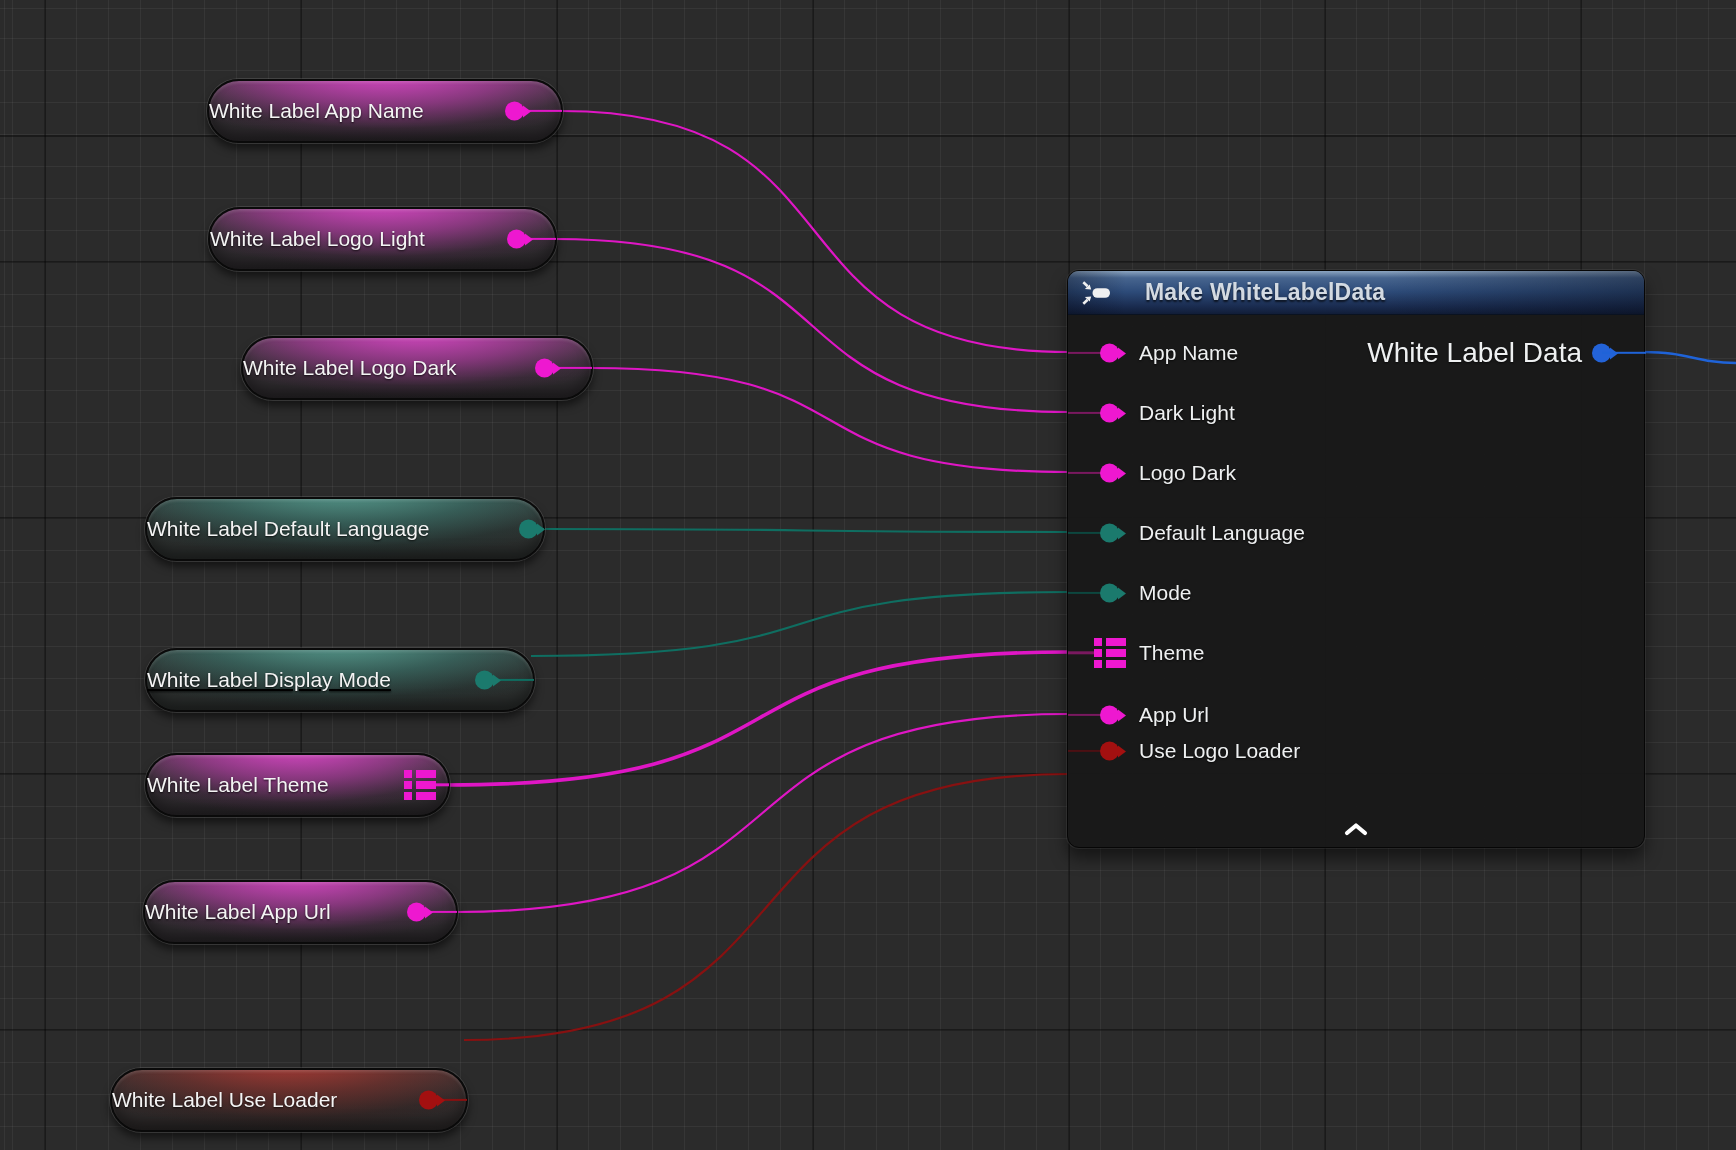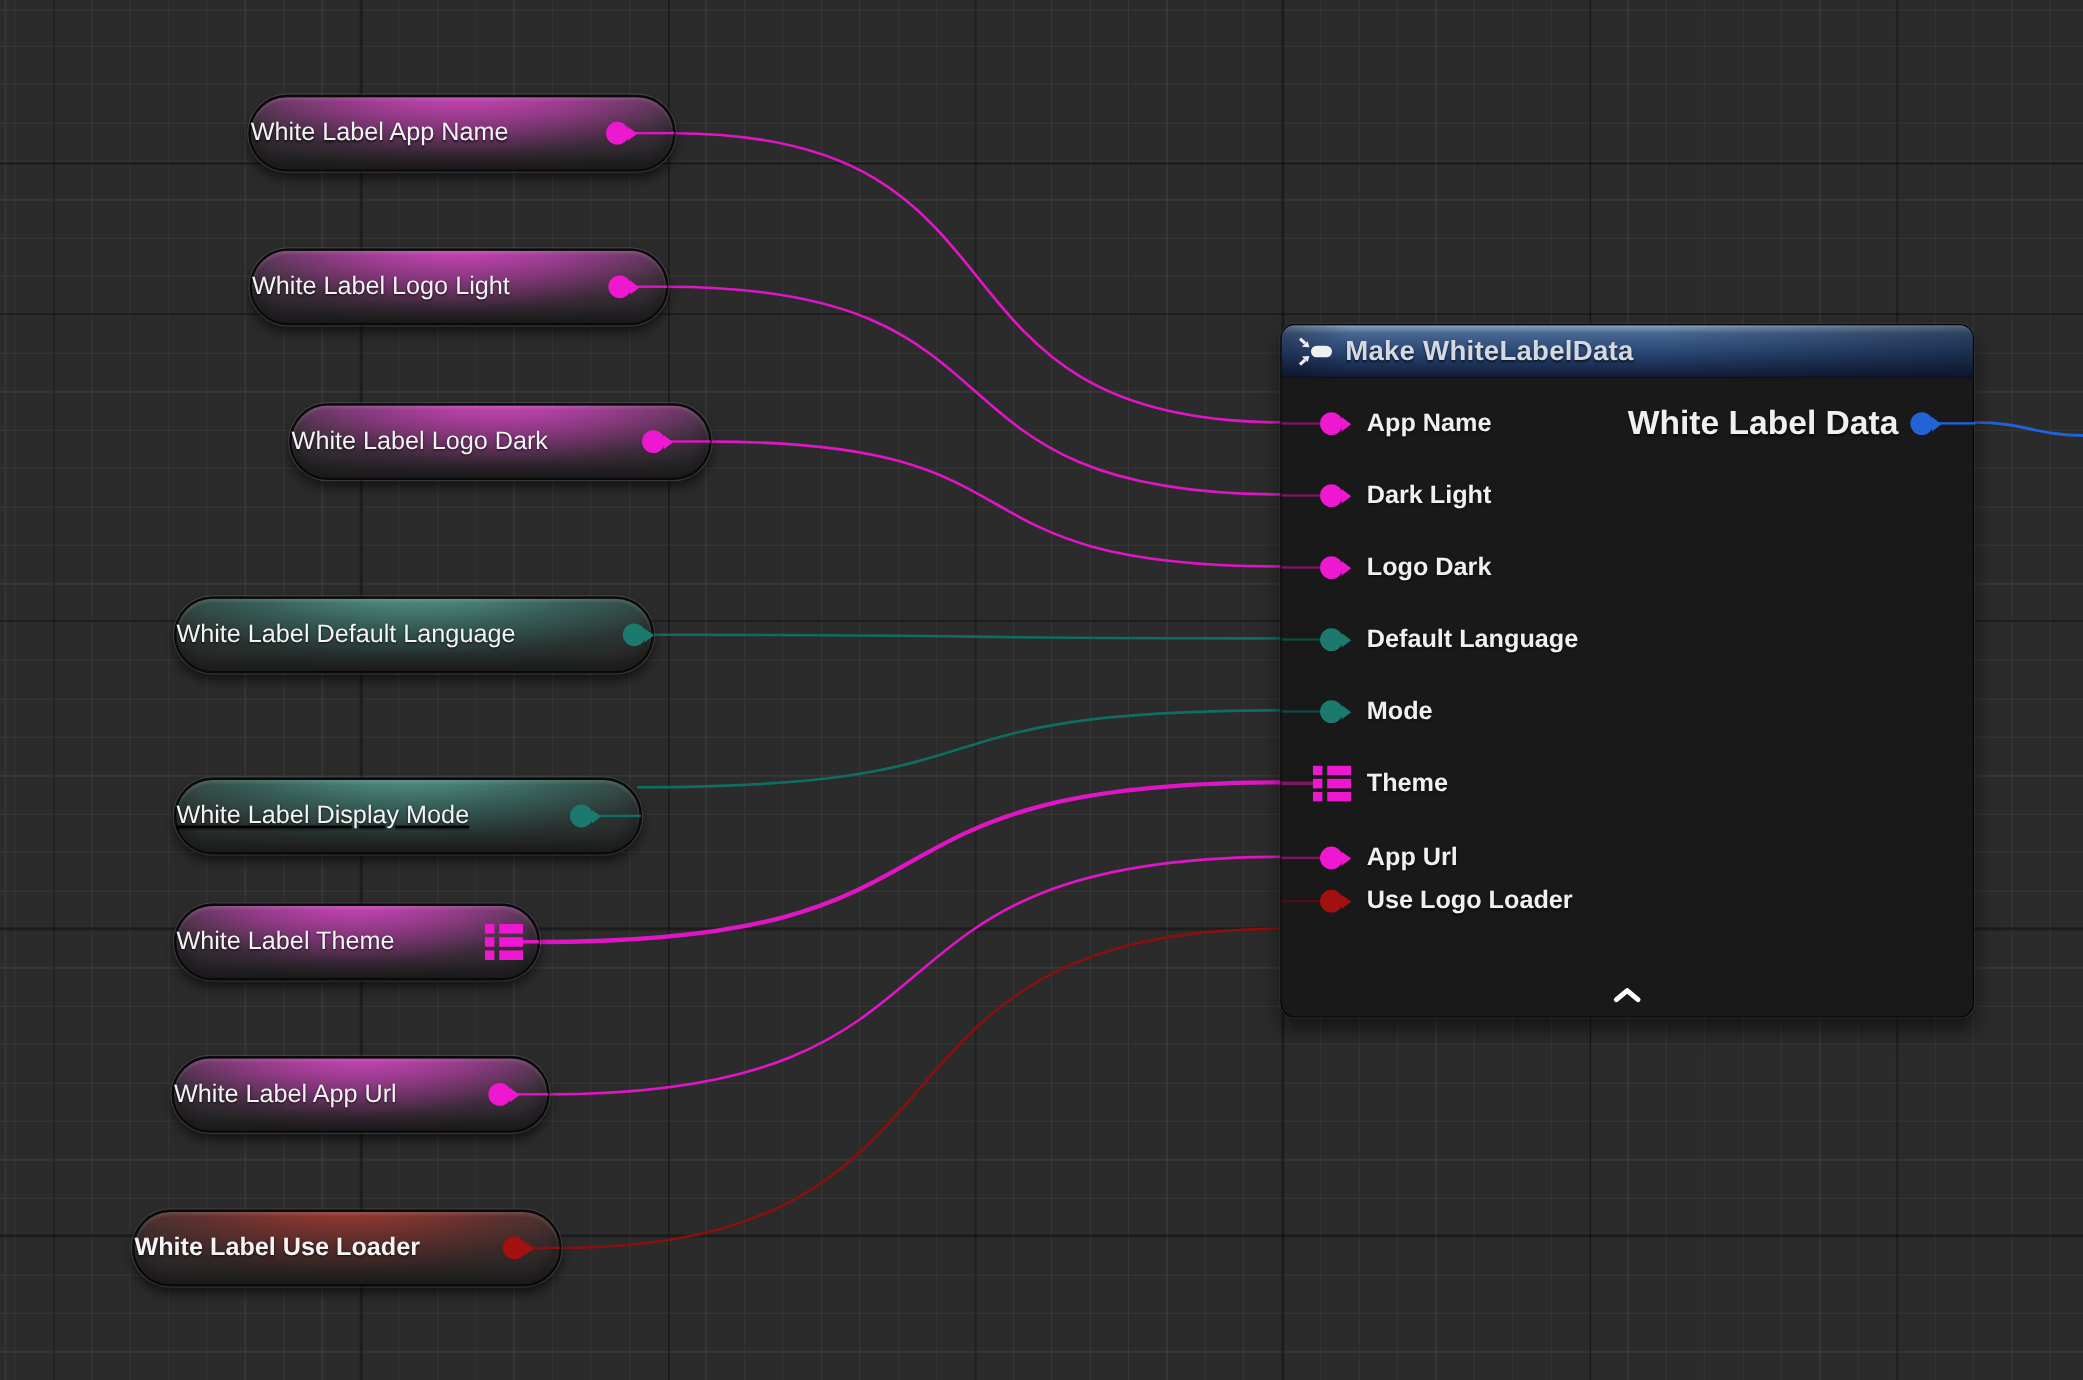--- a/index.html
+++ b/index.html
@@ -52,27 +52,28 @@
     box-sizing:border-box;
     box-shadow:0 0 0 1px rgba(95,95,95,0.22), 0 10px 16px rgba(0,0,0,0.5);
   }
   .mk-header{
     position:absolute;left:0;top:0;right:0;height:43px;border-radius:11px 11px 0 0;
     display:flex;align-items:center;
     background:
       linear-gradient(90deg, rgba(6,10,22,0.35) 0%, rgba(0,0,0,0) 10%, rgba(0,0,0,0) 55%, rgba(6,10,22,0.40) 100%),
       linear-gradient(180deg,#8ba4c0 0%,#47658f 16%,#2d4b79 48%,#1a2c50 82%,#111d38 100%);
     border-bottom:1px solid #0a1220;
+    gap:24px;
   }
   .mk-icon{margin:0 10px 0 14px;line-height:0;}
   .mk-title{
     font-size:23px;font-weight:bold;color:#d3dae2;letter-spacing:0.2px;
     text-shadow:0 2px 2px rgba(0,0,0,0.65);white-space:nowrap;
   }
-  .mk-row{position:absolute;left:0;right:0;height:40px;font-weight:bold;}
+  .mk-row{position:absolute;left:0;right:0;height:40px;}
   .mk-row .pin{left:32px;top:50%;transform:translateY(-50%);}
   .mk-row .struct-icon{left:26px;top:50%;transform:translateY(-50%);}
   .mk-stub{position:absolute;left:0;top:50%;transform:translateY(-50%);}
   .mk-label{
     position:absolute;left:71px;top:50%;transform:translateY(-50%);
     font-size:21px;color:#eef0f1;white-space:nowrap;text-shadow:0 1px 2px rgba(0,0,0,0.7);
   }
   .mk-out-label{
     position:absolute;right:62px;top:50%;transform:translateY(-50%);
     font-size:28px;color:#eef0f1;white-space:nowrap;text-shadow:0 1px 2px rgba(0,0,0,0.7);
@@ -133,21 +134,21 @@
             <rect x="12" y="11" width="20" height="8" fill="#ee18d0"></rect>
             <rect x="0" y="22" width="8" height="8" fill="#ee18d0"></rect>
             <rect x="12" y="22" width="20" height="8" fill="#ee18d0"></rect>
           </svg></span>
       </div>
       <div class="var-node pink" style="left: 143px; top: 880px; width: 315px;">
         <div class="var-stub" style="left: 272px; width: 40px; height: 2.2px; background: rgb(223, 22, 197);"></div>
         <span class="var-label">White Label App Url</span>
         <span class="pin" style="left: 262px; top: 50%; transform: translateY(-50%); color: rgb(238, 24, 208);"></span>
       </div>
-      <div class="var-node red" style="left: 110px; top: 1008px; width: 358px; font-weight: bold;">
+      <div class="var-node red" style="left: 110px; top: 1068px; width: 358px;">
         <div class="var-stub" style="left: 317px; width: 38px; height: 2.2px; background: rgb(135, 17, 17);"></div>
         <span class="var-label">White Label Use Loader</span>
         <span class="pin" style="left: 307px; top: 50%; transform: translateY(-50%); color: rgb(163, 16, 16);"></span>
       </div>
     </div>
 
   <div id="make-node">
     <div class="mk-header">
       <span class="mk-icon">
         <svg width="29" height="24" viewBox="0 0 29 24">

